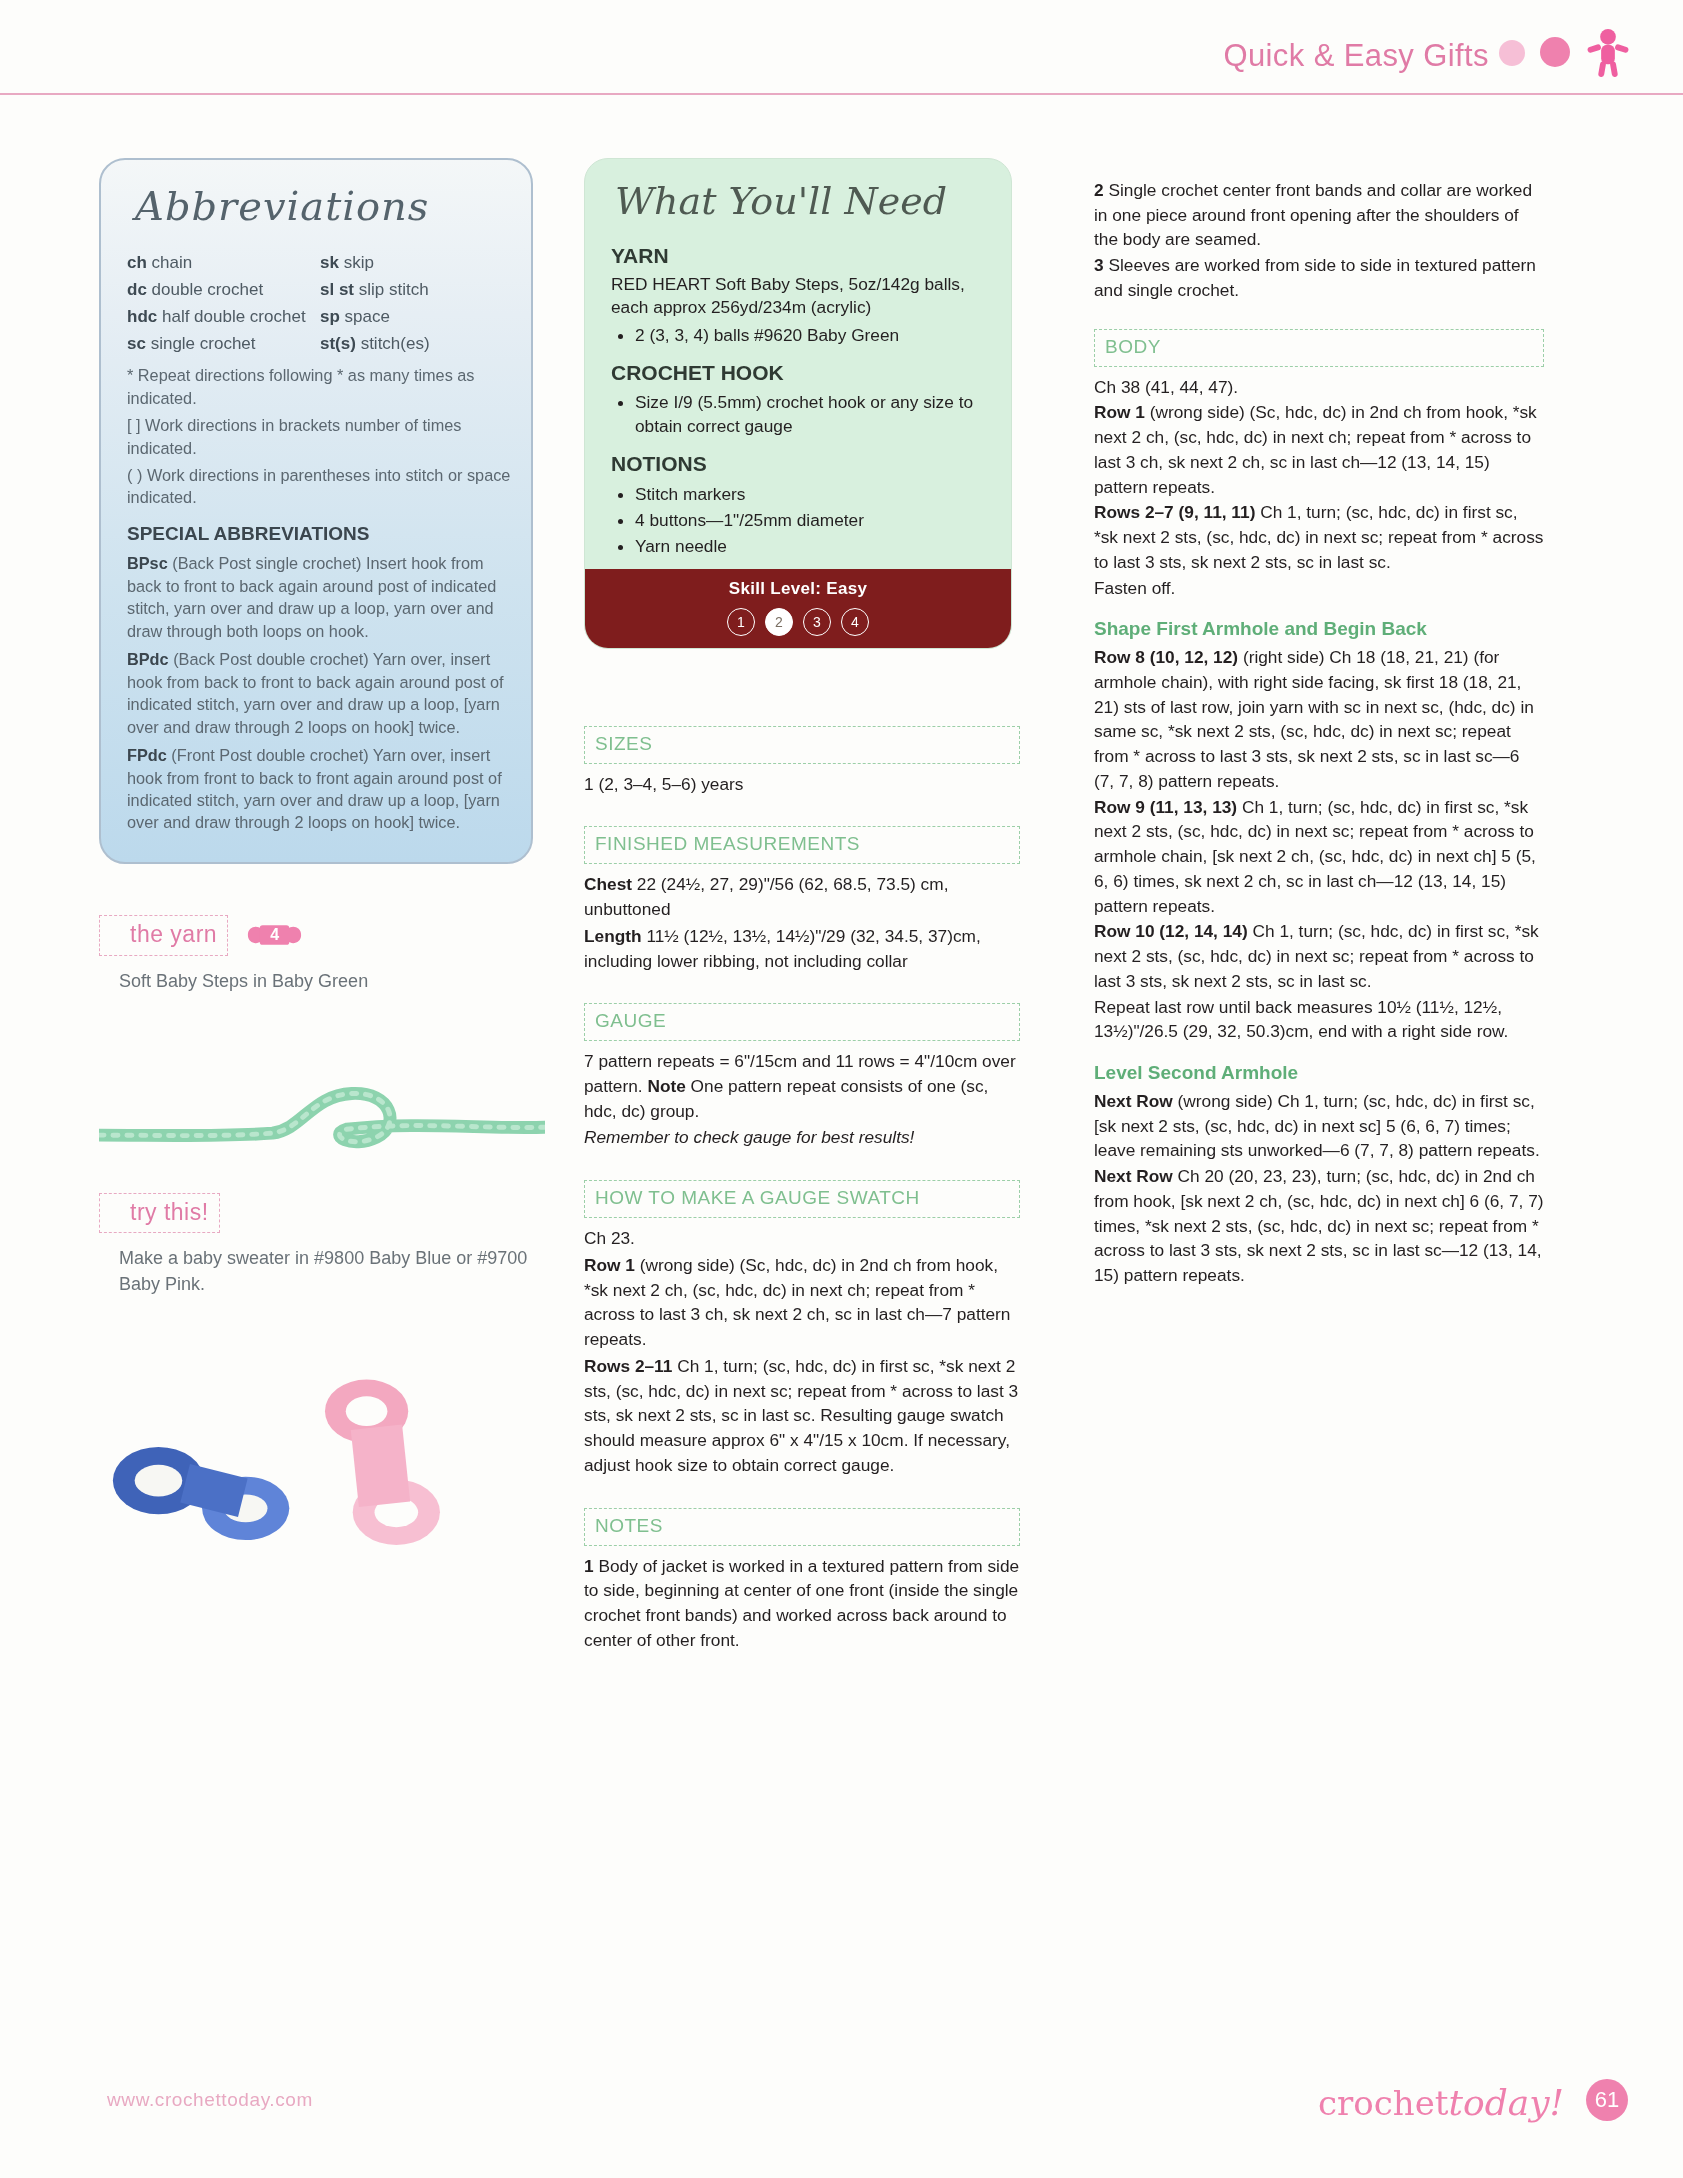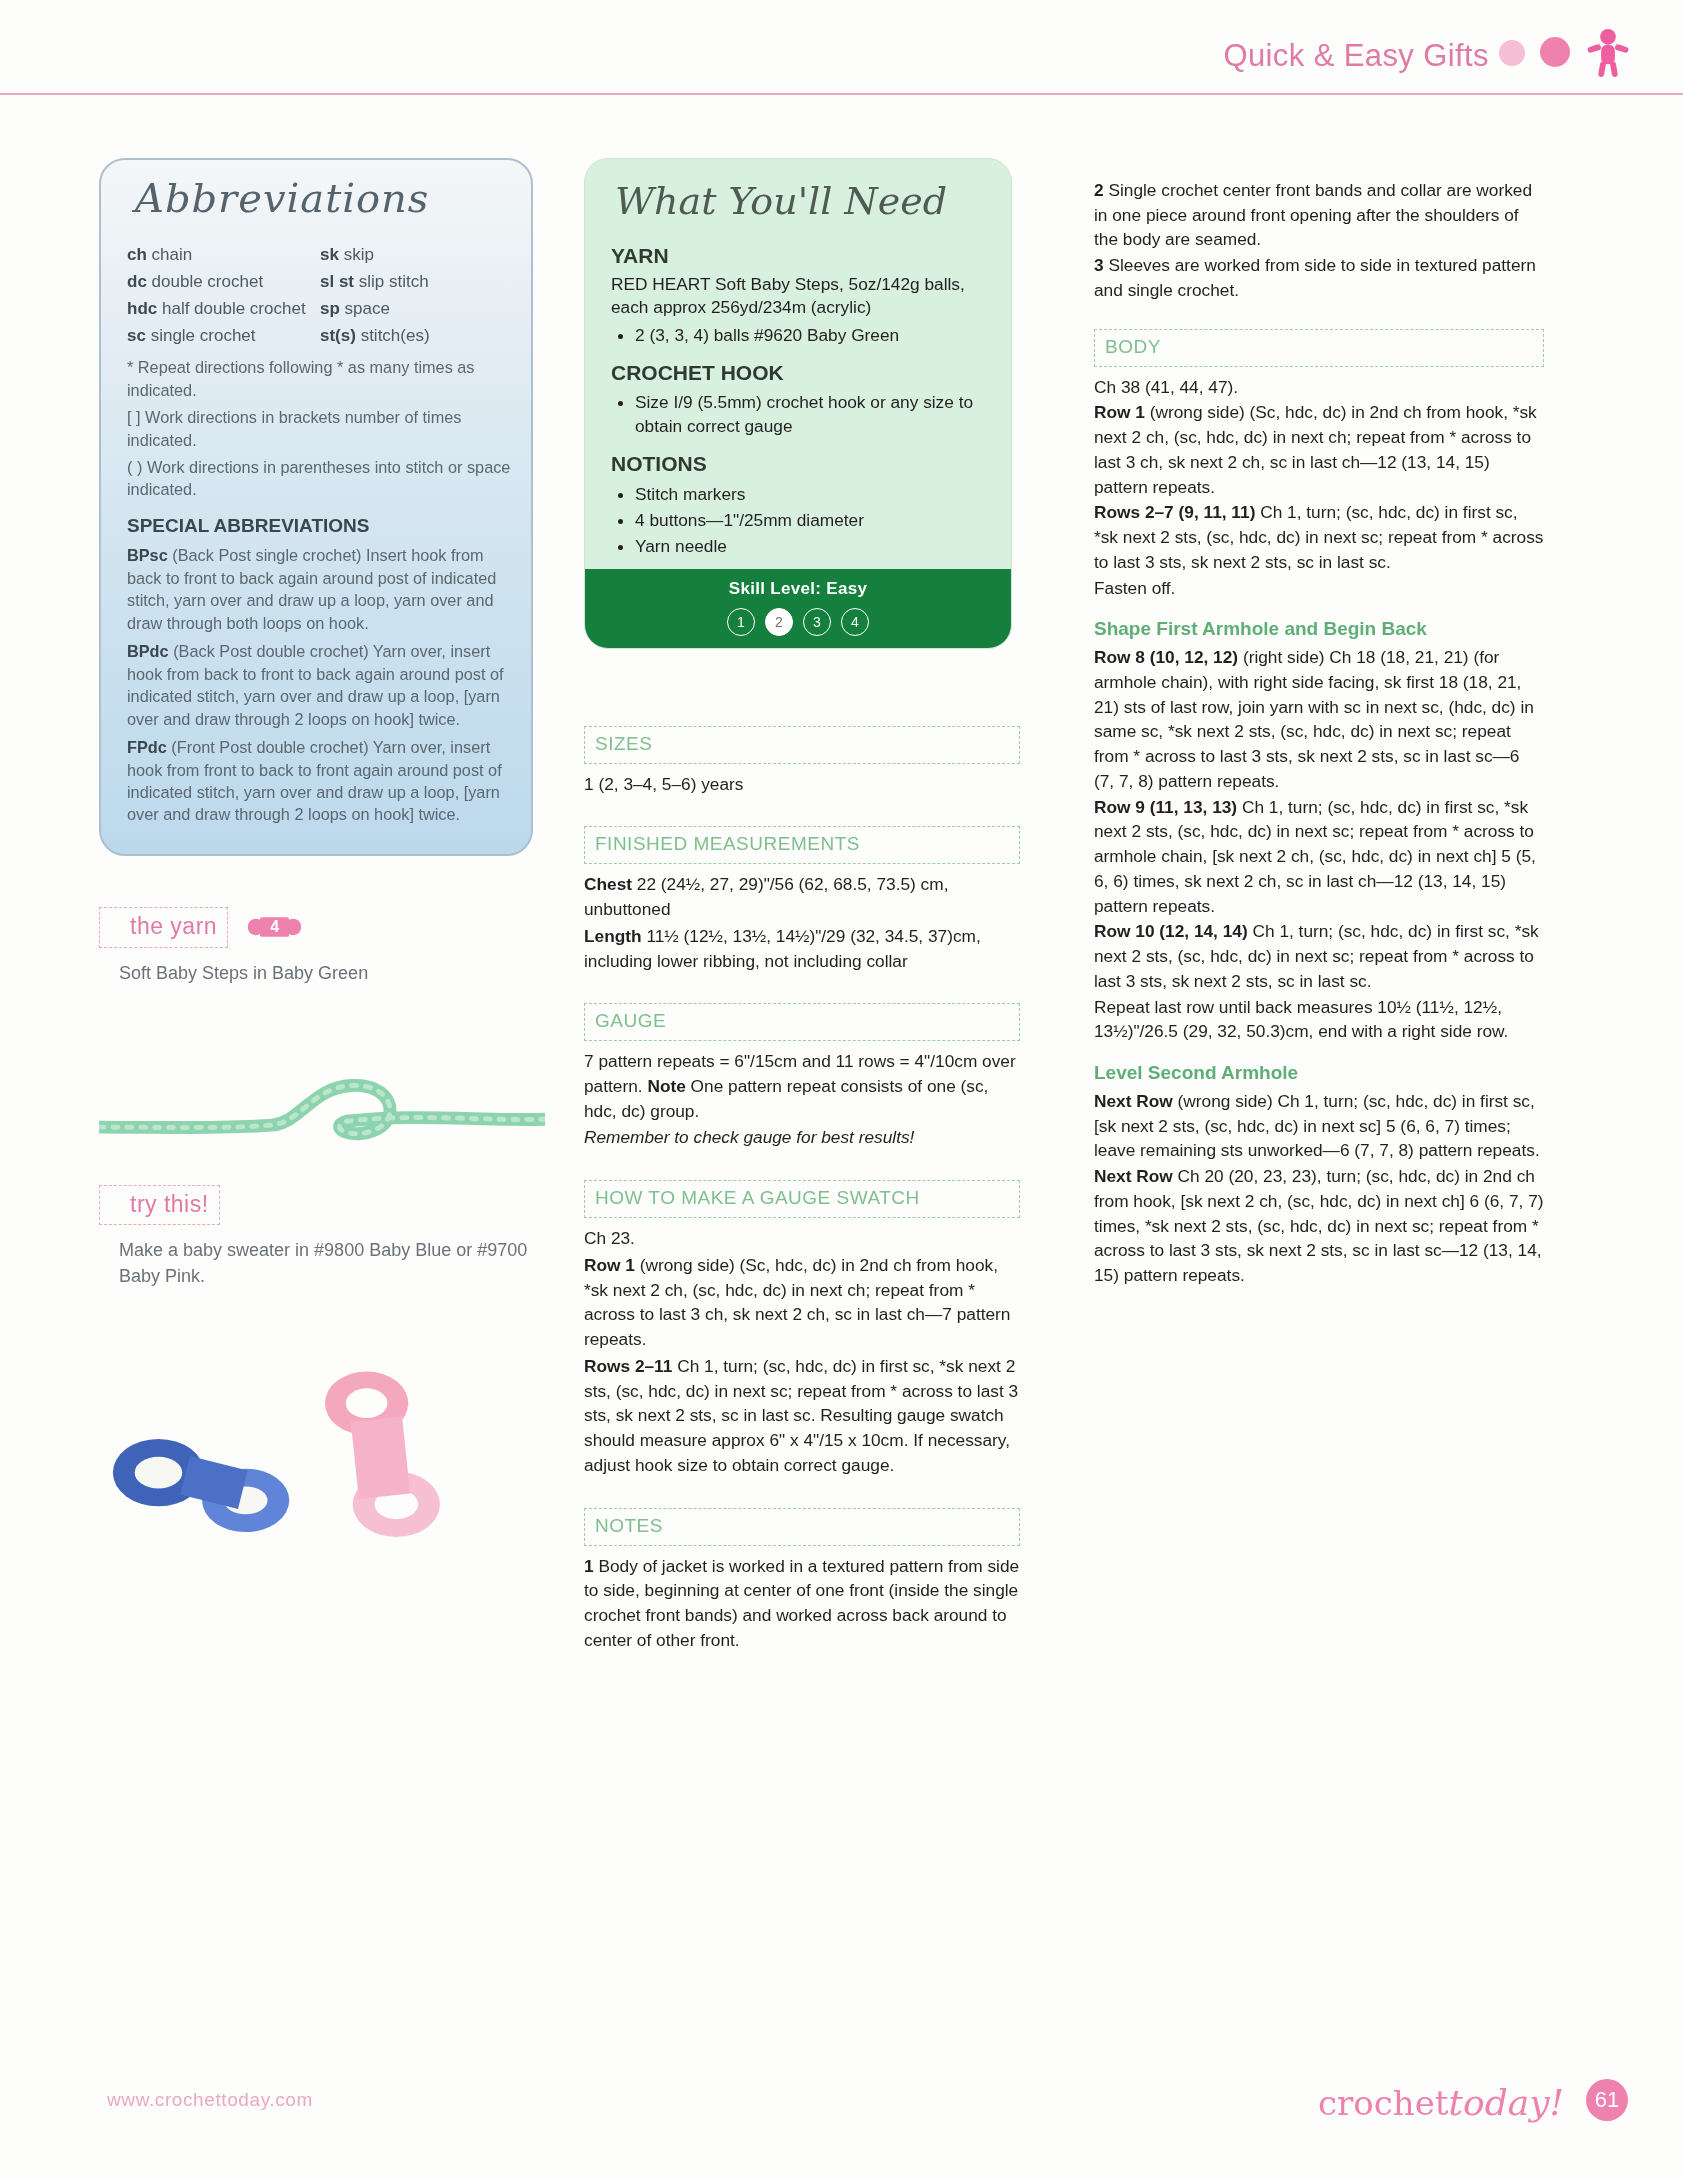--- a/index.html
+++ b/index.html
@@ -64,21 +64,21 @@
   .col2 { left: 584px;  top: 158px; width: 436px; }
   .col3 { left: 1094px; top: 178px; width: 450px; }
 
   
   .abbrev-box {
     position: relative;
     width: 434px;
     border: 2px solid #aebfcf;
     border-radius: 26px;
     background: linear-gradient(180deg, #f4f7f8 0%, #e6eef4 22%, #cfe3ef 60%, #bcd9ec 100%);
-    padding: 6px 20px 22px 26px;
+    padding: 14px 20px 22px 26px;
     box-sizing: border-box;
     color: #4e5a63;
   }
   .script-title {
     font-family: "DejaVu Serif", serif;
     font-style: italic;
     font-size: 40px;
     color: #55636c;
     margin: 4px 0 16px 8px;
     letter-spacing: 1px;
@@ -174,21 +174,21 @@
   .need-h {
     font-size: 21px;
     font-weight: bold;
     margin: 10px 0 2px;
     color: #2f3a33;
   }
   .need-p { font-size: 17.3px; margin: 0; line-height: 1.36; }
   ul.need-list { margin: 4px 0 2px; padding-left: 24px; }
   ul.need-list li { font-size: 17.3px; line-height: 1.38; margin-bottom: 2px; }
   .skill-bar {
-    background: #15803d;
+    background: #7f1d1d;
     color: #fff;
     text-align: center;
     padding: 8px 0 12px;
   }
   .skill-bar .lbl { font-size: 17px; font-weight: bold; letter-spacing: 0.3px; }
   .skill-dots { margin-top: 7px; display: flex; justify-content: center; gap: 10px; }
   .skill-dots span {
     width: 26px; height: 26px; border-radius: 50%;
     border: 1px solid #fff; color: #fff;
     font-size: 14px; line-height: 26px; text-align: center;

